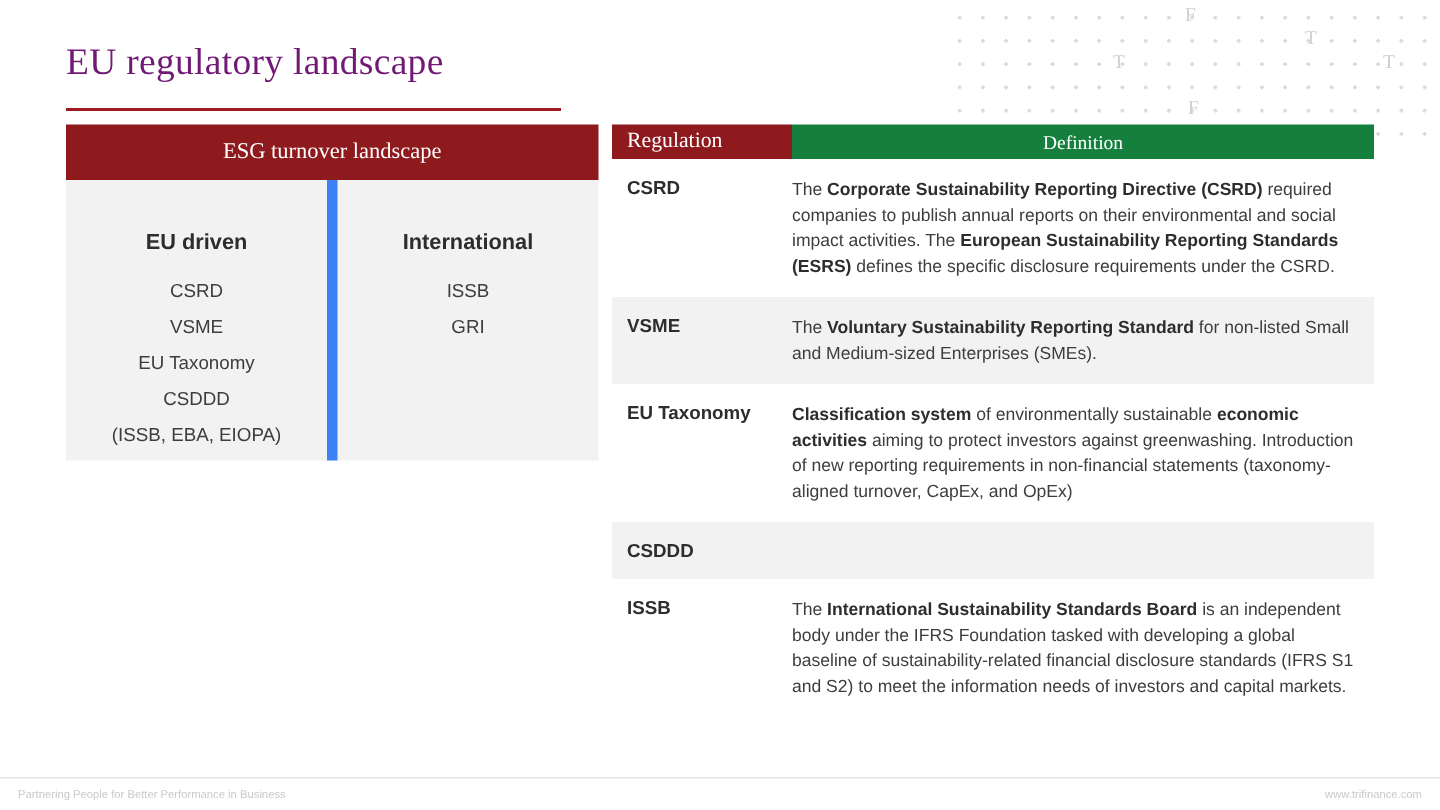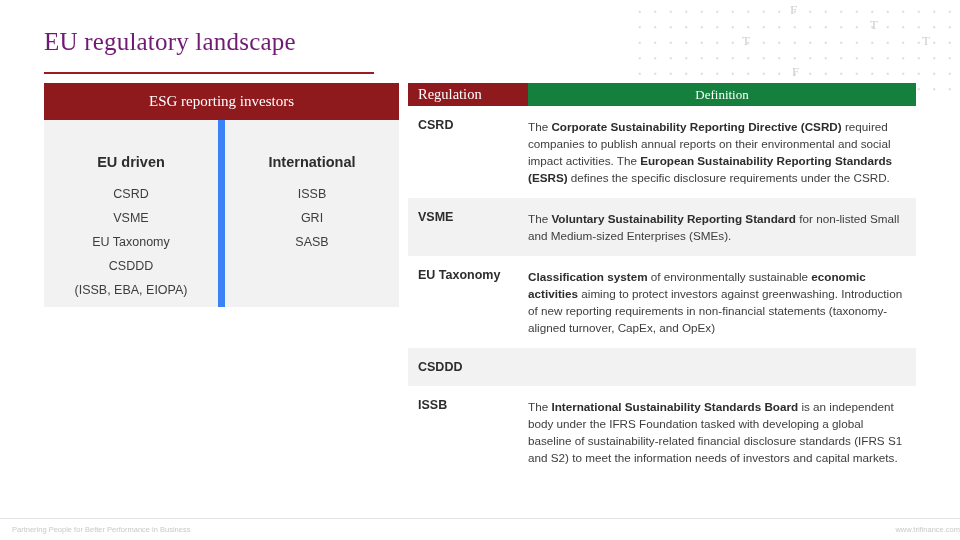--- a/index.html
+++ b/index.html
@@ -176,21 +176,21 @@
   }
   .footer-left {
     position: absolute;
     left: 12px;
     top: 525px;
     font-size: 7.5px;
     color: #c9c9c9;
   }
   .footer-right {
     position: absolute;
-    right: 0;
+    right: 12px;
     top: 525px;
     font-size: 7.5px;
     color: #c9c9c9;
   }
 </style>
 </head>
 <body>
 
 <div class="dots"></div>
 <div class="ghost-letters">
@@ -198,35 +198,34 @@
   <span class="gl2">T</span>
   <span class="gl3">T</span>
   <span class="gl4">T</span>
   <span class="gl5">F</span>
 </div>
 
 <div class="title">EU regulatory landscape</div>
 <div class="title-rule"></div>
 
 <div class="left-panel">
-  <div class="left-header">ESG reporting investors</div>
+  <div class="left-header">ESG turnover landscape</div>
   <div class="left-body">
     <div class="left-col">
       <div class="col-title">EU driven</div>
       <div class="col-item">CSRD</div>
       <div class="col-item">VSME</div>
       <div class="col-item">EU Taxonomy</div>
       <div class="col-item">CSDDD</div>
       <div class="col-item">(ISSB, EBA, EIOPA)</div>
     </div>
     <div class="left-col divider">
       <div class="col-title">International</div>
       <div class="col-item">ISSB</div>
       <div class="col-item">GRI</div>
-      <div class="col-item">SASB</div>
     </div>
   </div>
 </div>
 
 <div class="table">
   <div class="t-head">
     <div class="th-reg">Regulation</div>
     <div class="th-def">Definition</div>
   </div>
 

